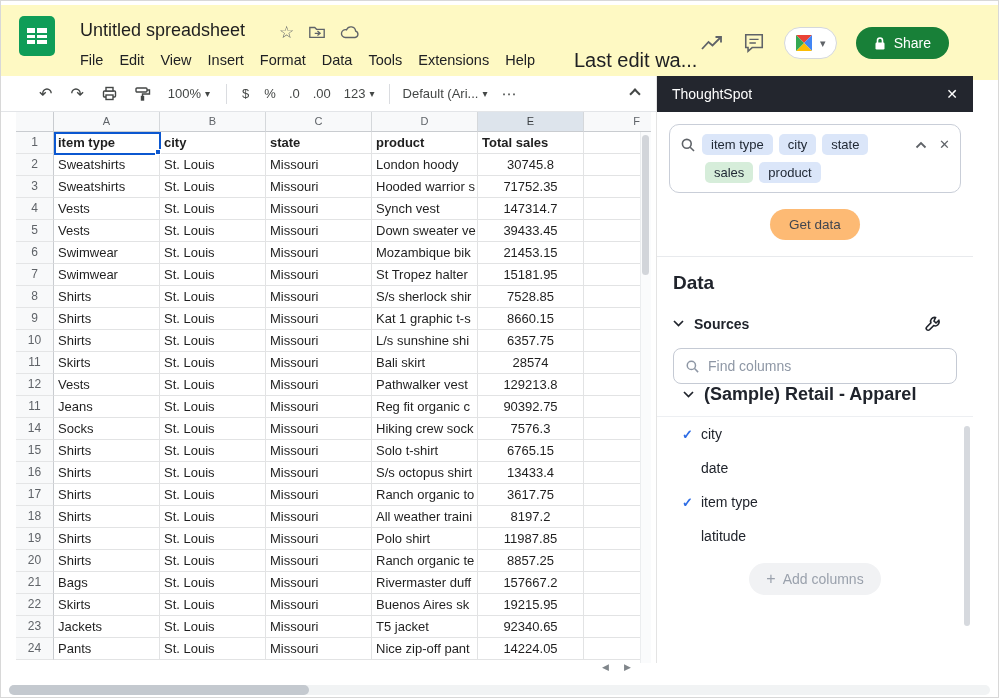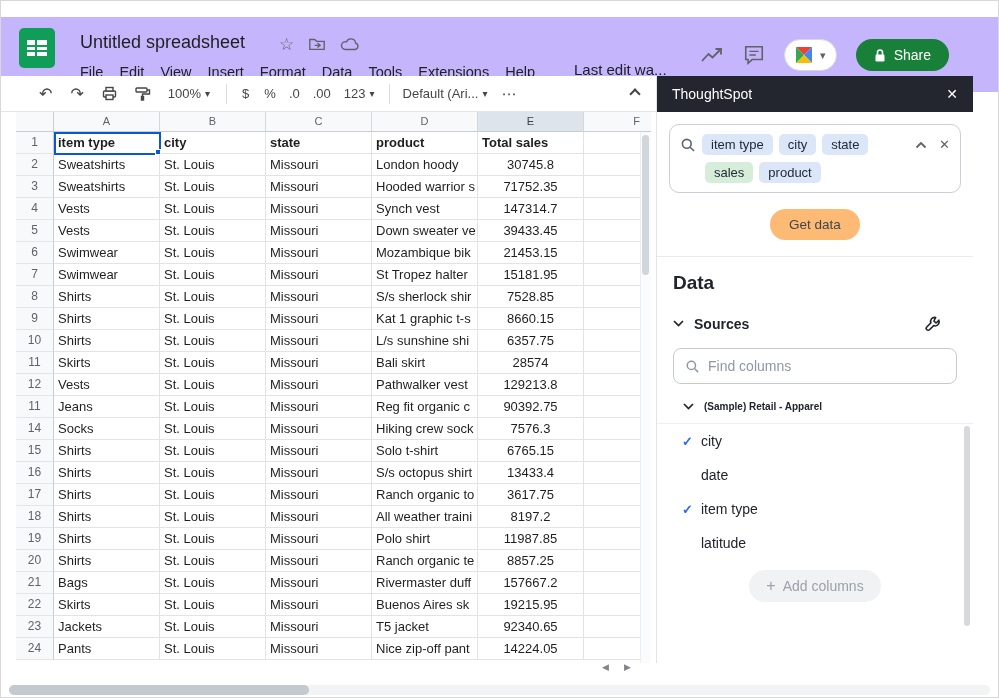--- a/index.html
+++ b/index.html
@@ -1,28 +1,28 @@
 <!DOCTYPE html>
 <html><head>
 <meta charset="utf-8">
 <style>
   * { margin:0; padding:0; box-sizing:border-box; }
   html,body { background:#fff; }
   body { font-family:"Liberation Sans", sans-serif; color:#202124; }
   .screen { position:relative; width:999px; height:698px; background:#fff; overflow:hidden; border:1px solid #d8d8d8; }
 
   
-  .topbar { position:absolute; left:0; top:16px; width:100%; height:75px; background:#c4b5fd; }
+  .topbar { position:absolute; left:0; top:4px; width:100%; height:75px; background:#fef9c3; }
   .logo { position:absolute; left:14px; top:9px; width:44px; height:44px; }
   .doc-title { position:absolute; left:79px; top:15px; font-size:18px; color:#1f1f1f; white-space:nowrap; }
   .title-icons { position:absolute; left:278px; top:18px; display:flex; align-items:center; gap:14px; color:#5f6368; }
   .star-glyph { font-size:17px; line-height:1; }
   .menubar { position:absolute; left:71px; top:44px; display:flex; align-items:center; }
   .menu-item { padding:3px 8px; font-size:14.5px; color:#202124; border-radius:4px; cursor:default; white-space:nowrap; }
-  .last-edit { margin-left:14px; font-size:15px; color:#202124; text-decoration:underline; white-space:nowrap; }
+  .last-edit { margin-left:14px; font-size:20px; color:#202124; white-space:nowrap; }
   .top-right { position:absolute; right:49px; top:22px; display:flex; align-items:center; gap:19px; }
   .icon-btn { display:flex; align-items:center; justify-content:center; }
   .meet-pill { display:flex; align-items:center; gap:7px; border:1px solid #d5d8dc; border-radius:16px; height:32px; padding:0 10px; background:#fff; }
   .dd-arrow { color:#5f6368; font-size:11px; }
   .share-btn { display:flex; align-items:center; gap:8px; background:#188038; color:#fff; border:none; border-radius:16px; height:32px; padding:0 18px; font-size:14px; font-weight:500; }
 
   
   .toolbar { position:absolute; left:0; top:75px; width:655px; height:36px; background:#fff; border-bottom:1px solid #e3e5e8; display:flex; align-items:center; font-size:13px; color:#444746; }
   .tb { display:flex; align-items:center; white-space:nowrap; }
   .tb-glyph { font-size:16px; line-height:1; }
@@ -64,21 +64,21 @@
   .ts-chip.measure { background:#d6edda; }
   .ts-qctrls { margin-left:auto; display:flex; align-items:center; gap:12px; color:#5f6368; }
   .ts-getdata { display:block; margin:16px auto 0; background:#fdba74; border:none; border-radius:17px; padding:8px 19px; font-size:13.5px; color:#40454f; width:max-content; }
   .ts-divider { height:1px; background:#e8eaed; margin-top:16px; }
   .ts-data-heading { margin:15px 16px 0; font-size:19px; font-weight:700; color:#20242c; }
   .ts-sources-row { margin:21px 16px 0; display:flex; align-items:center; gap:10px; font-size:14px; font-weight:700; color:#20242c; }
   .ts-wrench { margin-left:auto; margin-right:16px; }
   .ts-find { margin:16px 16px 0; height:36px; border:1px solid #c5cad4; border-radius:8px; display:flex; align-items:center; gap:8px; padding:0 11px; }
   .ts-find input { border:none; outline:none; font-size:14px; color:#8b5cf6; width:220px; font-family:"Liberation Sans", sans-serif; }
   .ts-find input::placeholder { color:#8e97a5; }
-  .ts-source-row { margin-top:17px; padding:0 16px 11px 26px; display:flex; align-items:center; gap:10px; font-size:10px; font-weight:700; color:#20242c; border-bottom:1px solid #edeff2; }
+  .ts-source-row { padding:0 16px 11px 26px; display:flex; align-items:center; gap:10px; font-size:18px; font-weight:700; color:#20242c; border-bottom:1px solid #edeff2; }
   .ts-col-item { height:34px; display:flex; align-items:center; padding-left:25px; font-size:14px; color:#20242c; }
   .ts-check { width:19px; color:#2e6de5; font-weight:700; font-size:13px; }
   .ts-add { margin:10px auto 0; display:flex; align-items:center; gap:7px; background:#f1f2f4; border:none; border-radius:17px; padding:8px 17px; color:#9aa1ac; font-size:14px; width:max-content; }
   .ts-add-plus { font-size:16px; line-height:1; }
   .ts-scrollthumb { position:absolute; right:3px; top:350px; width:6px; height:200px; background:#d6d9de; border-radius:3px; }
 
   svg { display:block; }
 </style>
 </head>
 <body>

